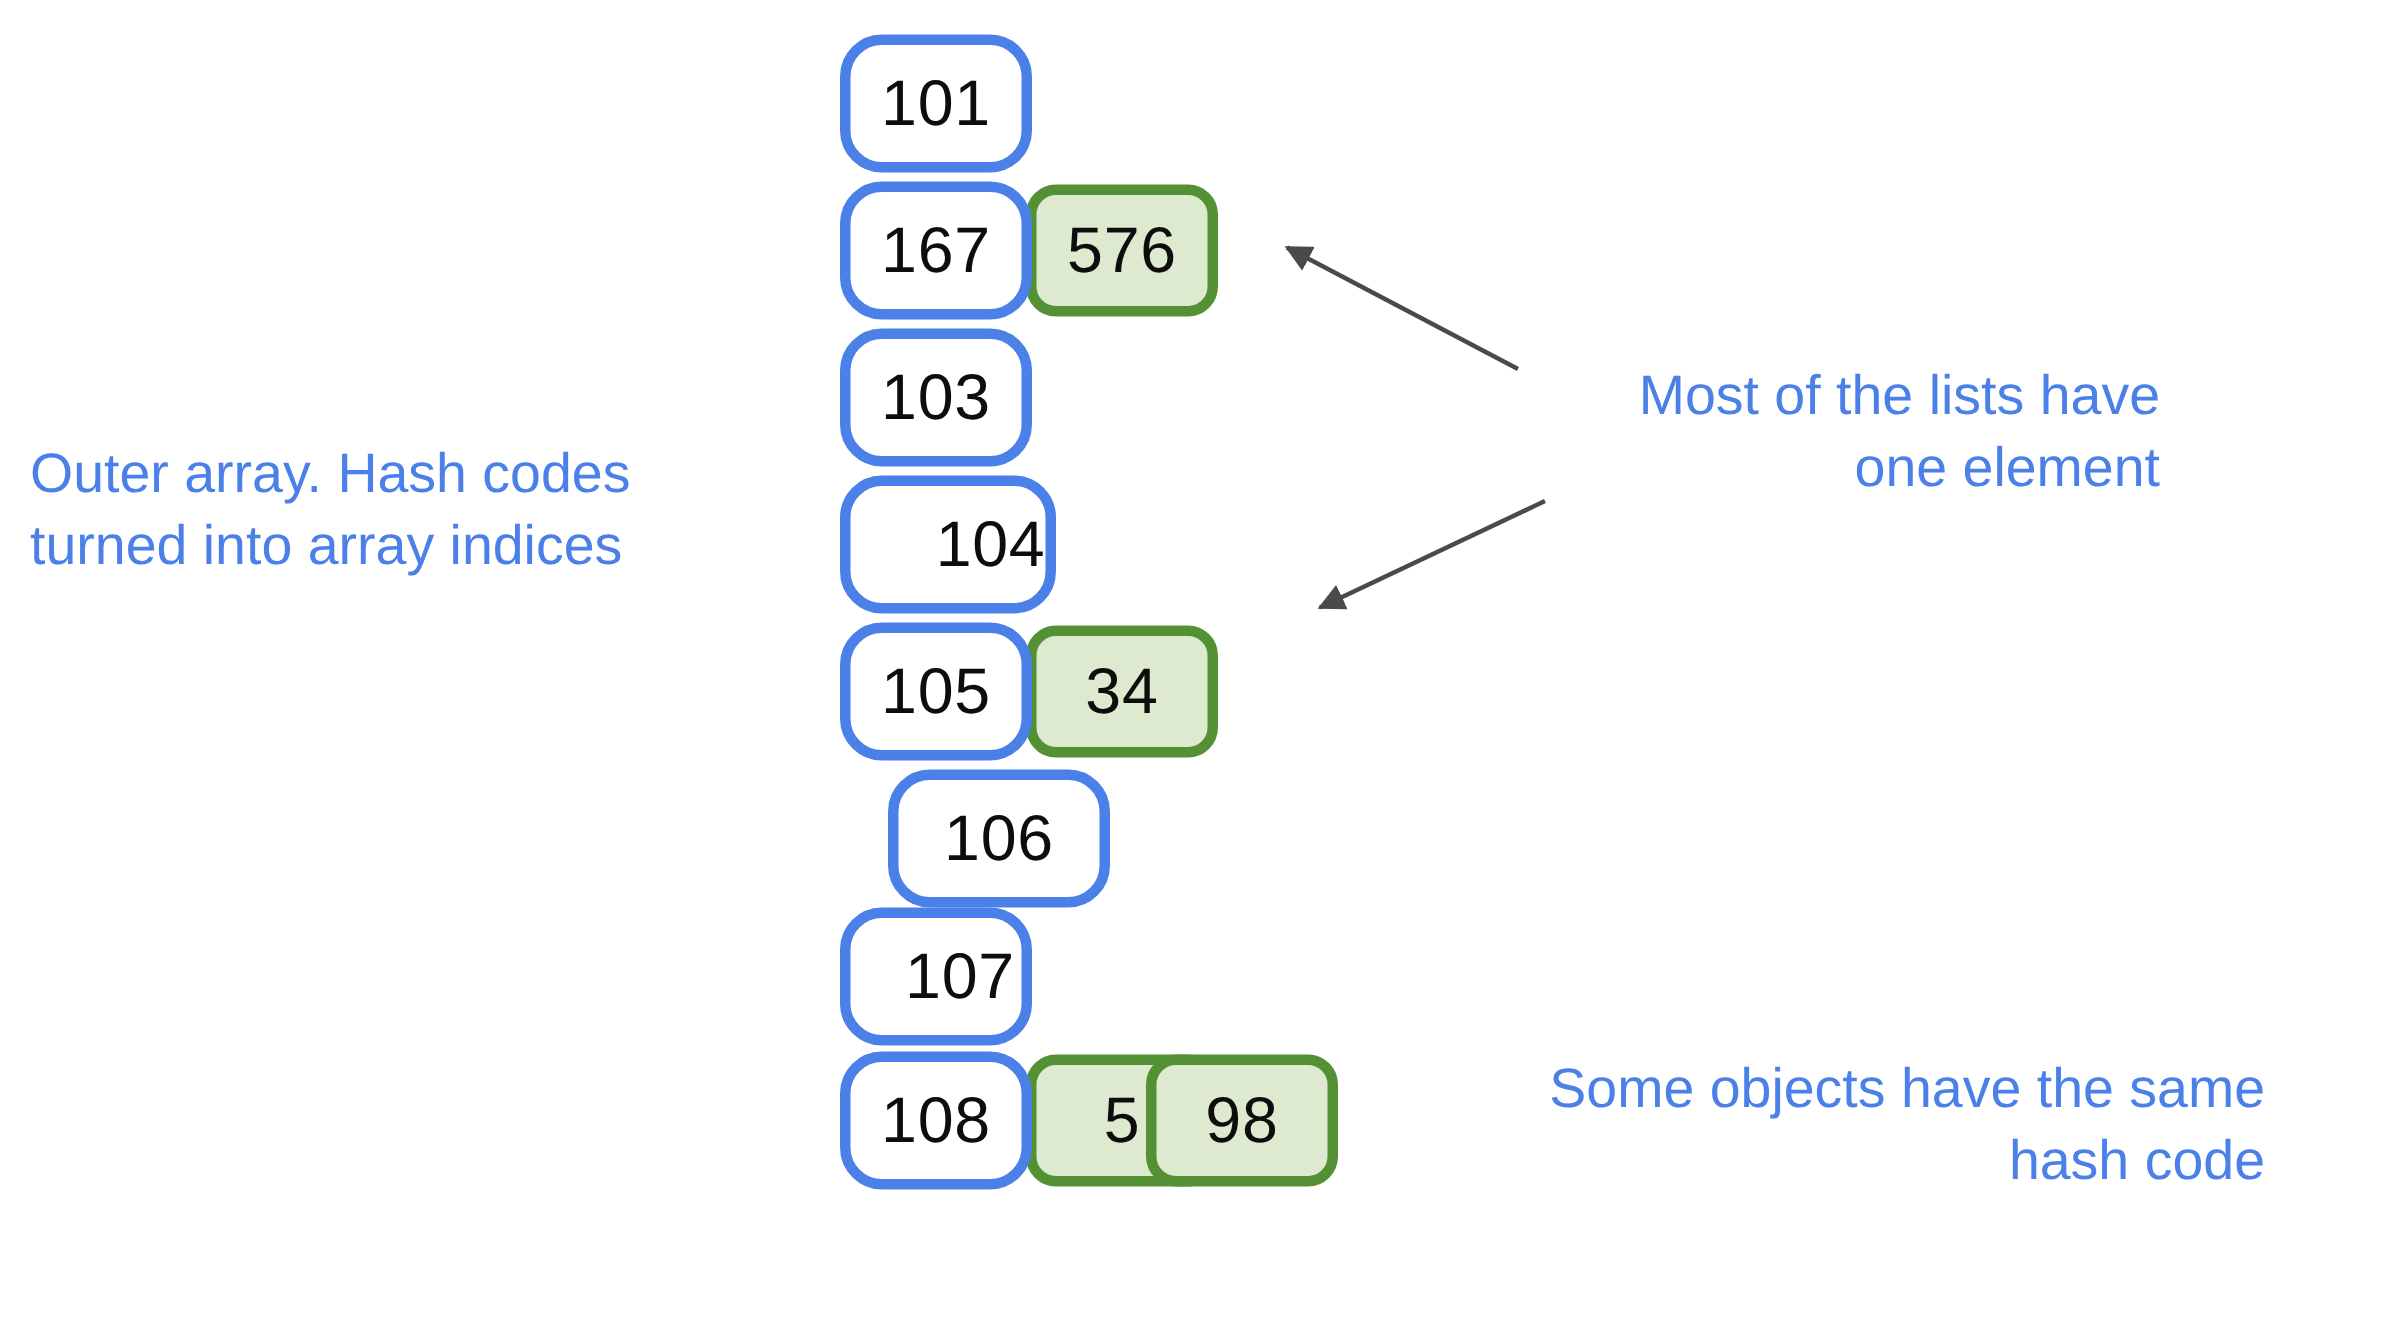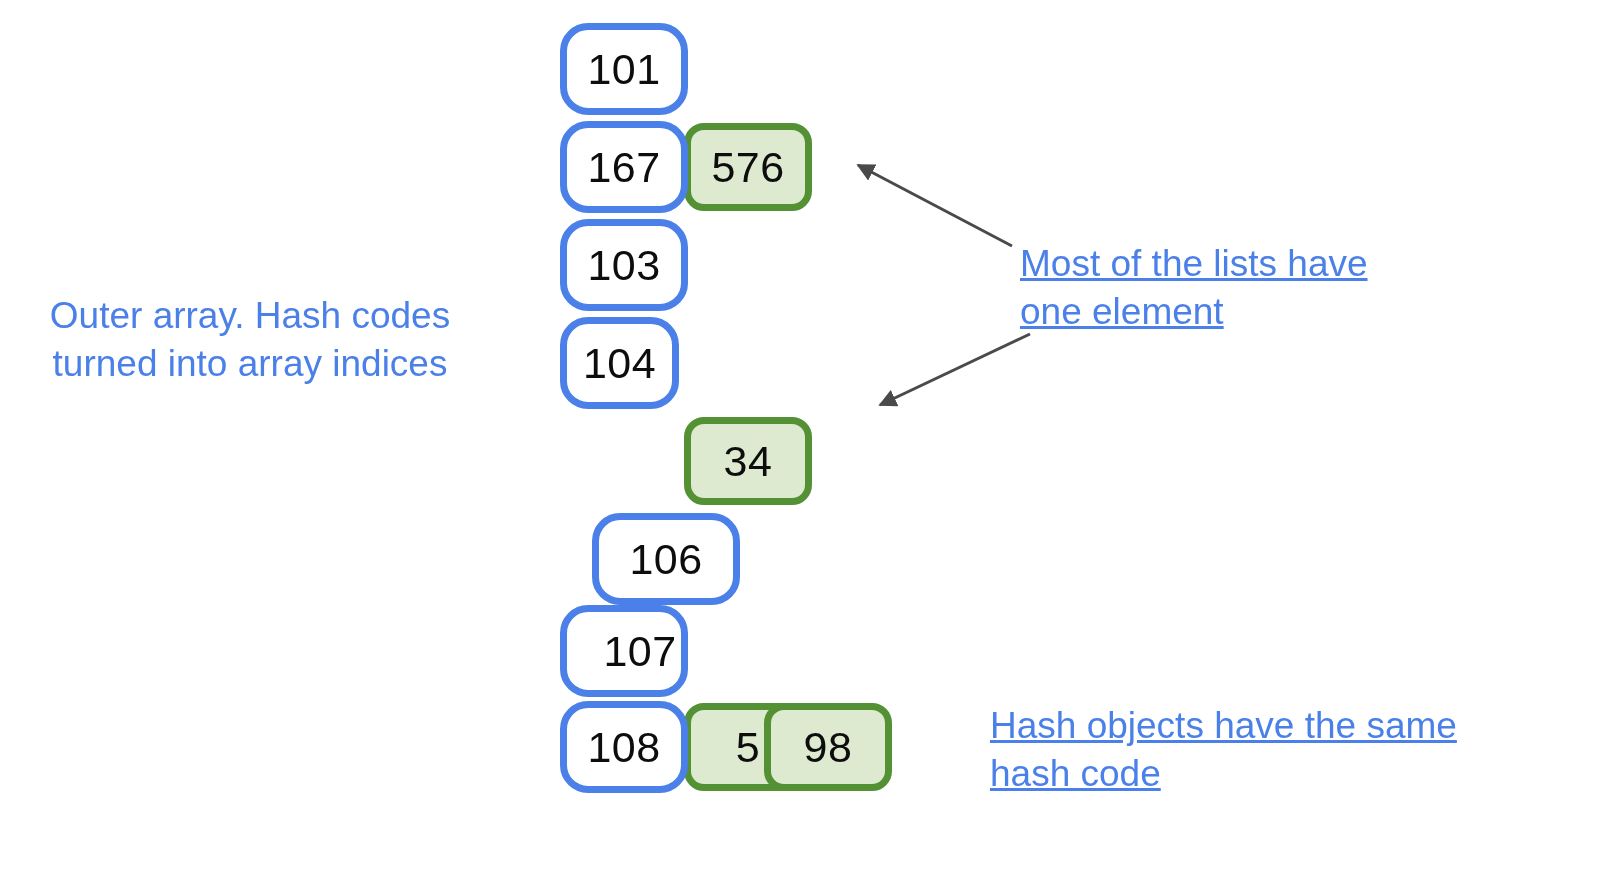--- a/index.html
+++ b/index.html
@@ -71,22 +71,22 @@
     position: absolute;
     color: #4a80e8;
     font-family: "Liberation Sans", sans-serif;
     font-size: 37px;
     font-weight: 400;
     line-height: 1.3;
     white-space: pre-line;
     user-select: none;
     z-index: 4;
   }
-  .ann-left   { text-align: center; }
-  .ann-center { text-align: left; text-decoration: underline; }
+  .ann-left   { }
+  .ann-center { text-align: right; }
 
   
   #arrows {
     position: absolute;
     left: 0; top: 0;
     width: 1600px;
     height: 890px;
     z-index: 1;
     pointer-events: none;
   }
@@ -133,39 +133,42 @@
   </div>
 
   <div class="cell" style="left:560px; top:121px; width:128px; height:92px;">
     <span class="cell-label">167</span>
   </div>
 
   <div class="cell" style="left:560px; top:219px; width:128px; height:92px;">
     <span class="cell-label">103</span>
   </div>
 
-  <div class="cell" style="left:560px; top:317px; width:119px; height:92px;">
+  <div class="cell" style="left:560px; top:317px; width:144px; height:92px;justify-content:flex-end;">
     <span class="cell-label">104</span>
   </div>
 
+  <div class="cell" style="left:560px; top:415px; width:128px; height:92px;">
+    <span class="cell-label">105</span>
+  </div>
 
   <div class="cell" style="left:592px; top:513px; width:148px; height:92px;">
     <span class="cell-label">106</span>
   </div>
 
   <div class="cell" style="left:560px; top:605px; width:128px; height:92px;padding-left:32px;">
     <span class="cell-label">107</span>
   </div>
 
   <div class="cell" style="left:560px; top:701px; width:128px; height:92px;">
     <span class="cell-label">108</span>
   </div>
 
   <div class="annotation ann-left" style="left:20px; top:292px; width:460px;">Outer array. Hash codes
 turned into array indices</div>
 
   <div class="annotation ann-center" style="left:1020px; top:240px; width:420px;">Most of the lists have
 one element</div>
 
-  <div class="annotation ann-center" style="left:990px; top:702px; width:520px;">Hash objects have the same
+  <div class="annotation ann-center" style="left:990px; top:702px; width:520px;">Some objects have the same
 hash code</div>
 
 </div>
 
 </body></html>

